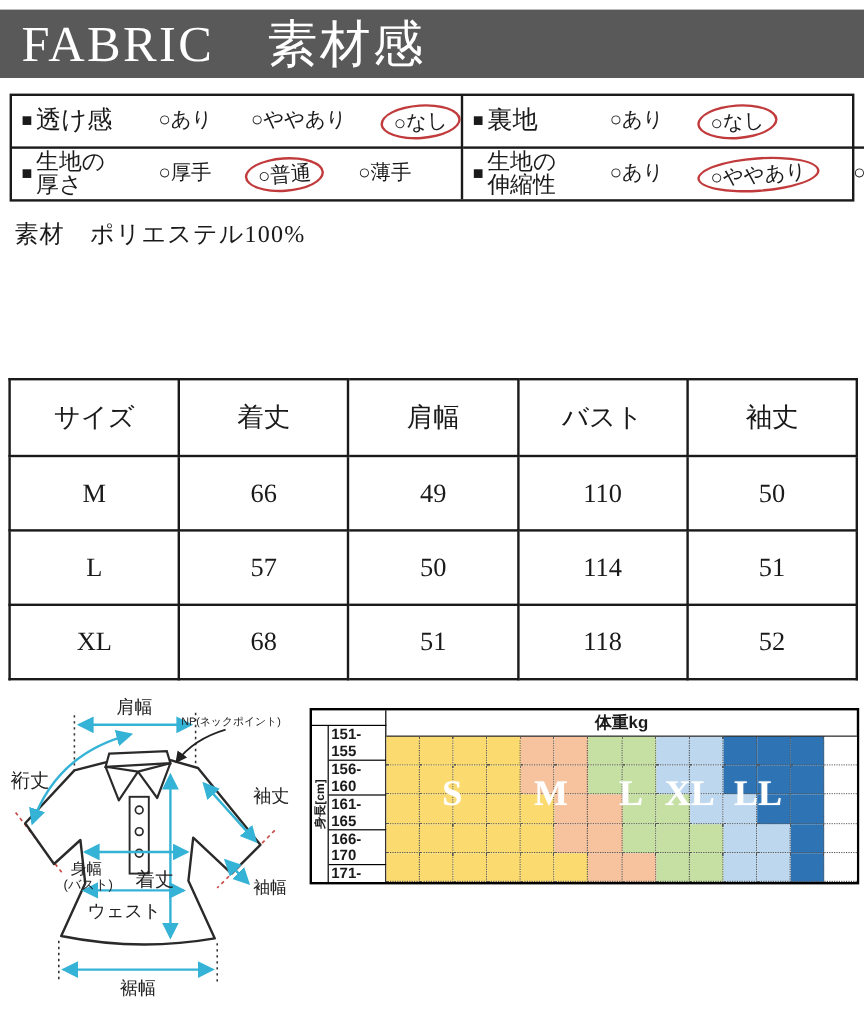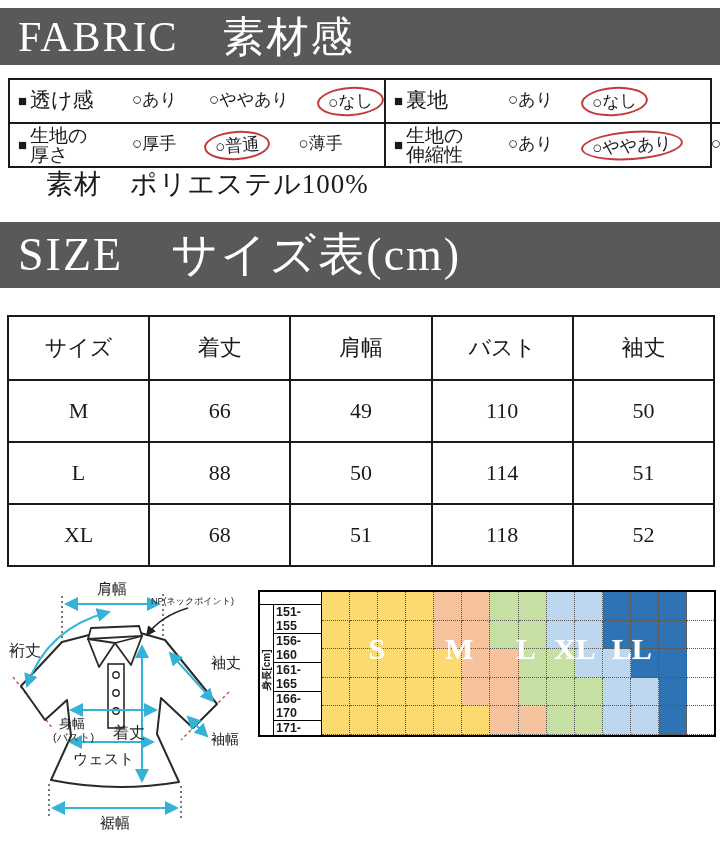--- a/index.html
+++ b/index.html
@@ -20,21 +20,21 @@
   .fcell:nth-child(odd){border-right:2px solid #1a1a1a;}
   .fcell:nth-child(-n+2){border-bottom:2px solid #1a1a1a;}
   .flabel{width:108px;display:flex;align-items:center;padding-left:8px;box-sizing:border-box;flex:none;}
   .bullet{font-size:15px;margin-right:3px;line-height:1;}
   .flines{font-size:21px;line-height:1.02;text-align:left;}
   .flines.two{font-size:19px;}
   .fopts{display:flex;gap:24px;padding-left:10px;font-size:17px;white-space:nowrap;}
   .fopt{position:relative;padding:1px 4px;}
   .fopt.sel{border:2px solid #c23b3c;border-radius:50%;transform:rotate(-4deg);padding:1px 9px;}
 
-  .material{position:absolute;left:12px;top:166px;font-size:27px;letter-spacing:1px;margin-left:34px;}
+  .material{position:absolute;left:12px;top:182px;font-size:20px;letter-spacing:1px;}
 
   
   .size-table{position:absolute;left:7px;top:315px;width:708px;height:248px;border-collapse:collapse;
               table-layout:fixed;font-size:22px;}
   .size-table th,.size-table td{border:2px solid #1a1a1a;text-align:center;font-weight:normal;padding:0;}
   .size-table th{height:62px;}
   .size-table td{height:60px;}
 
   
   .diagram{position:absolute;left:4px;top:578px;width:252px;height:274px;}
@@ -131,21 +131,20 @@
         <div class="fopts">
           <span class="fopt">○あり</span>
           <span class="fopt sel">○ややあり</span>
           <span class="fopt">○なし</span>
         </div>
       </div>
     </div>
 
   <div class="material">素材　ポリエステル100%</div>
 
-  <div class="banner banner2">SIZE　サイズ表(cm)</div>
 
   <table class="size-table">
     <thead>
         <tr id="size-head">
           <th>サイズ</th>
           <th>着丈</th>
           <th>肩幅</th>
           <th>バスト</th>
           <th>袖丈</th>
         </tr>
@@ -153,21 +152,21 @@
     <tbody id="size-body">
         <tr>
           <td>M</td>
           <td>66</td>
           <td>49</td>
           <td>110</td>
           <td>50</td>
         </tr>
         <tr>
           <td>L</td>
-          <td>88</td>
+          <td>57</td>
           <td>50</td>
           <td>114</td>
           <td>51</td>
         </tr>
         <tr>
           <td>XL</td>
           <td>68</td>
           <td>51</td>
           <td>118</td>
           <td>52</td>
@@ -238,20 +237,21 @@
         <div class="rlabels" id="rlabels">
             <div class="rlabel">151-155</div>
             <div class="rlabel">156-160</div>
             <div class="rlabel">161-165</div>
             <div class="rlabel">166-170</div>
             <div class="rlabel">171-</div>
           </div>
       </div>
     </div>
     <div class="chart-right">
+      <div class="wheader">体重kg</div>
       <div class="cgrid" id="cgrid">
           <div class="crow">
             <div class="ccell" style="background: rgb(251, 219, 112);"></div>
             <div class="ccell" style="background: rgb(251, 219, 112);"></div>
             <div class="ccell" style="background: rgb(251, 219, 112);"></div>
             <div class="ccell" style="background: rgb(251, 219, 112);"></div>
             <div class="ccell" style="background: rgb(246, 195, 158);"></div>
             <div class="ccell" style="background: rgb(246, 195, 158);"></div>
             <div class="ccell" style="background: rgb(198, 224, 164);"></div>
             <div class="ccell" style="background: rgb(198, 224, 164);"></div>

